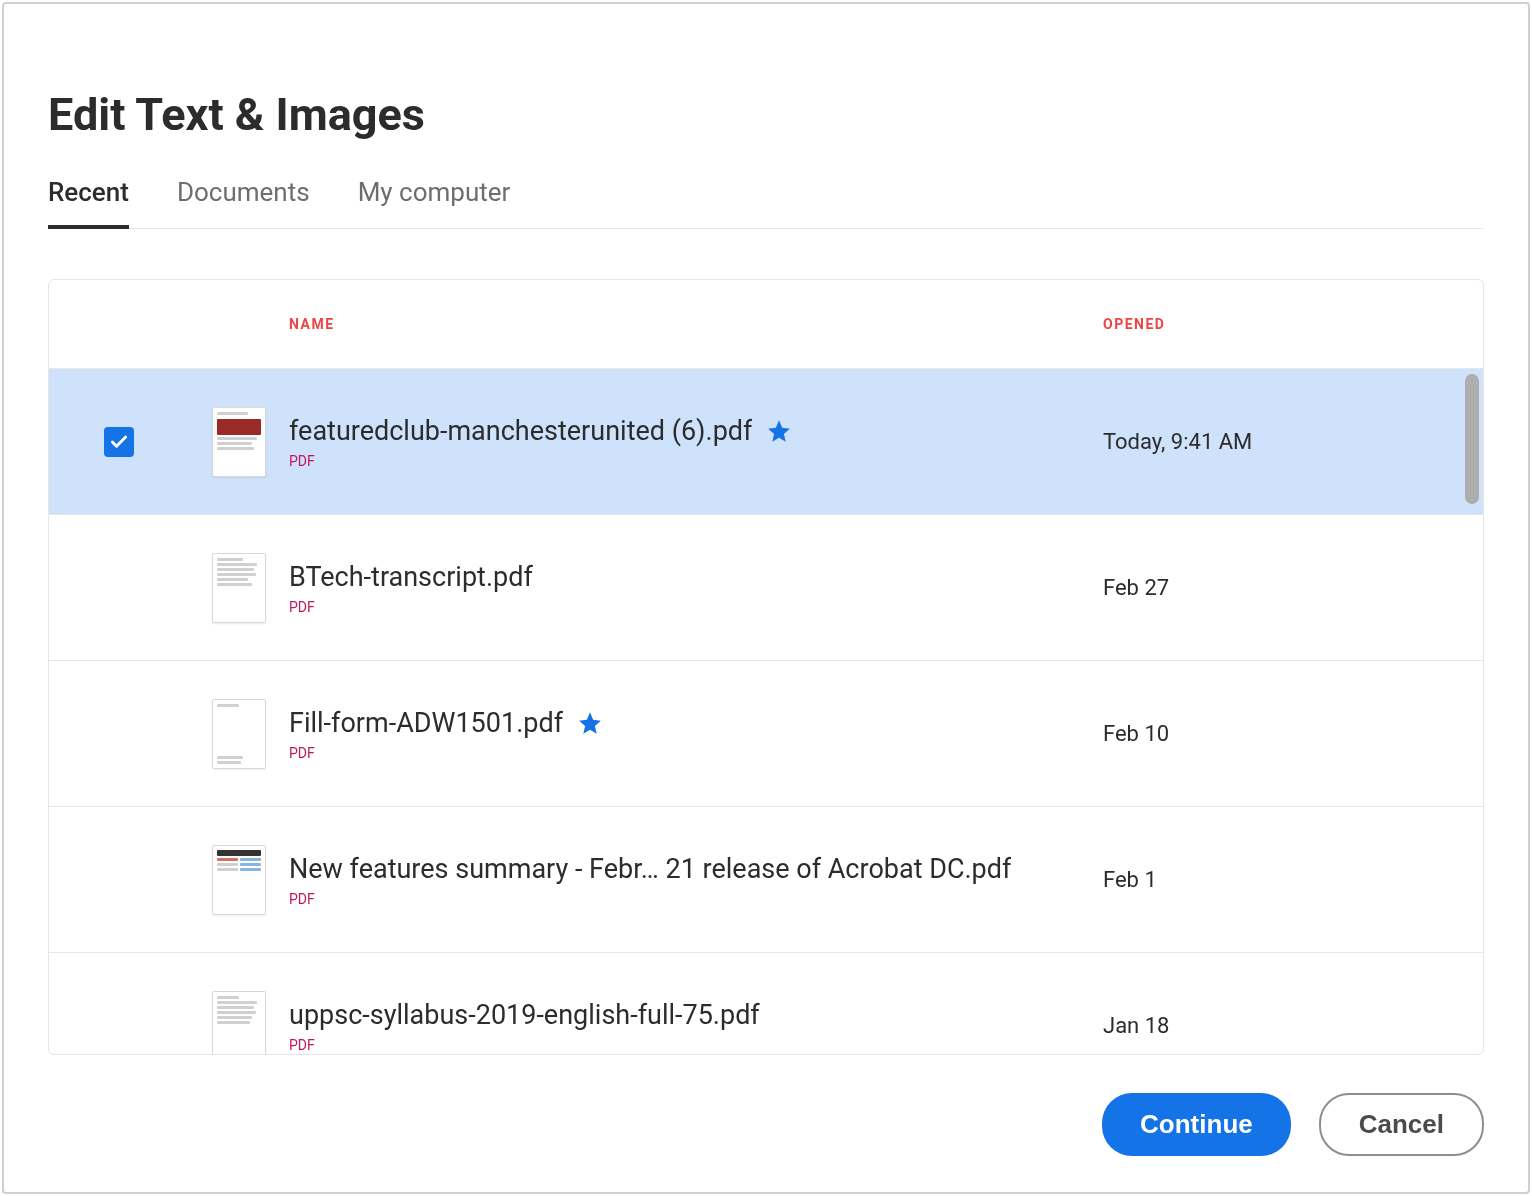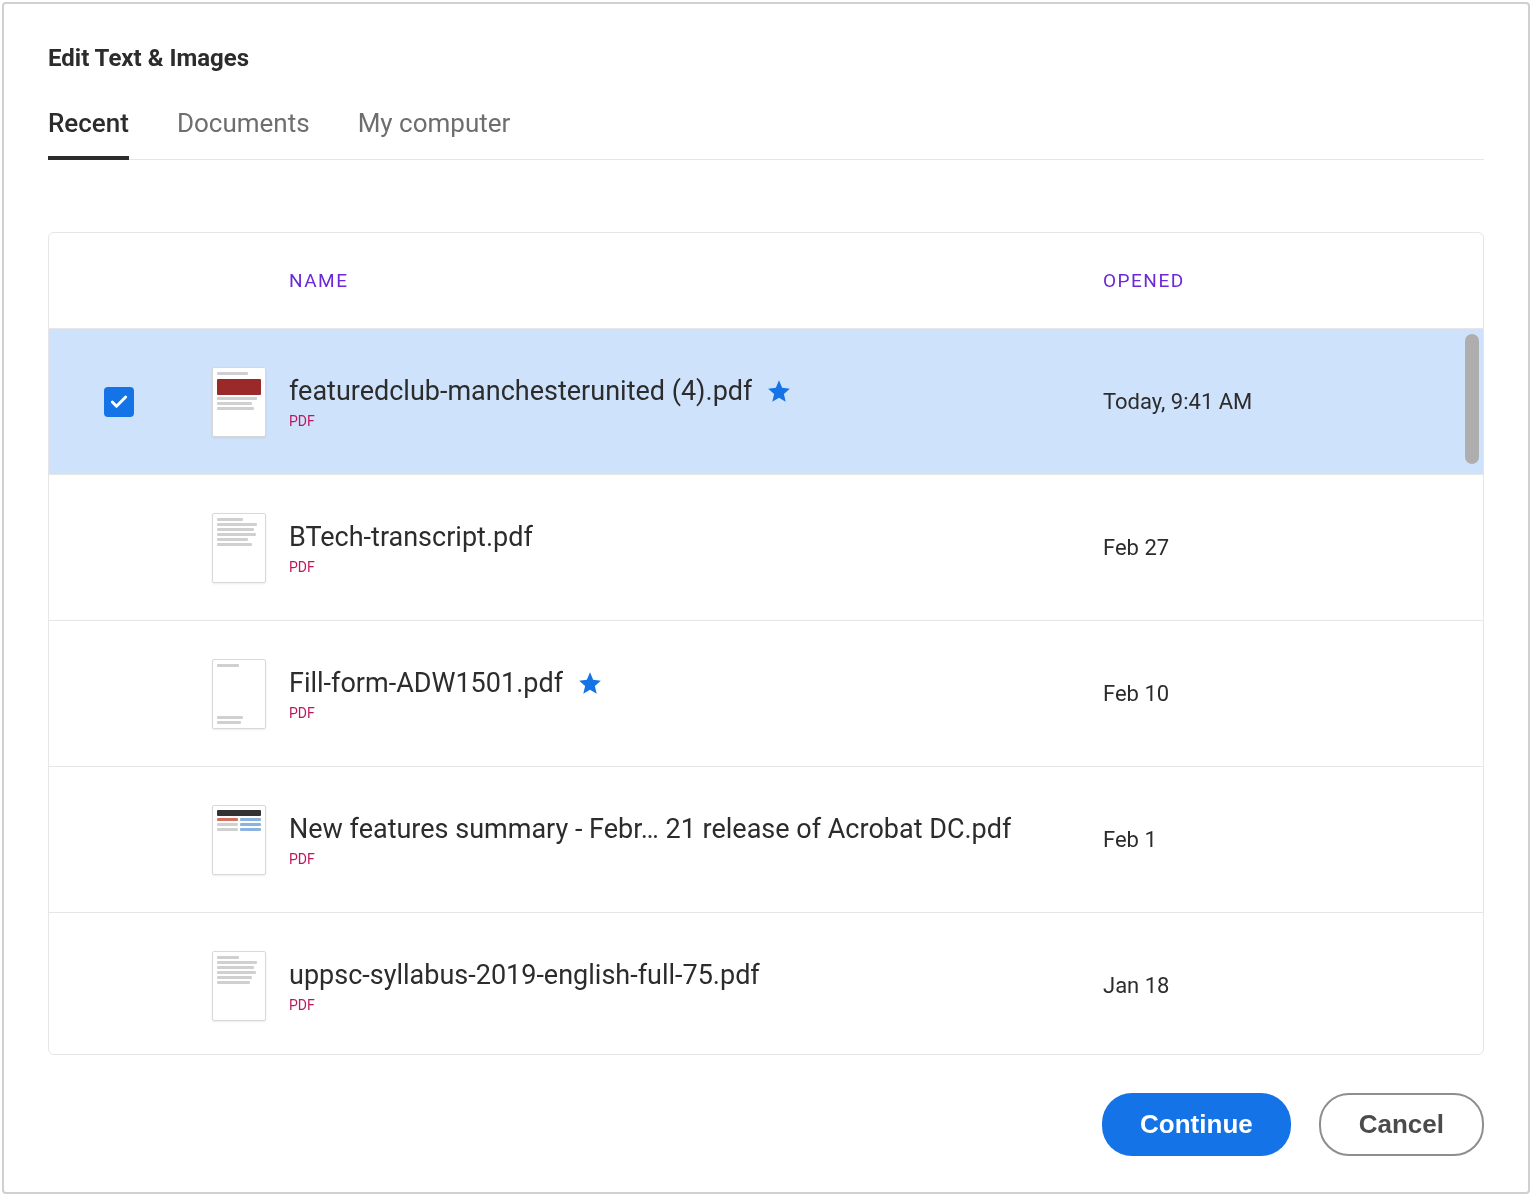--- a/index.html
+++ b/index.html
@@ -16,30 +16,31 @@
       border: 2px solid #d0d0d0;
       border-radius: 4px;
       width: 1528px;
       height: 1192px;
       padding: 40px 44px 36px 44px;
       display: flex;
       flex-direction: column;
       position: relative;
     }
     .dialog-title {
-      font-size: 24px;
+      font-size: 45px;
       font-weight: 700;
       color: #2c2c2c;
       margin-bottom: 36px;
+      margin-top: 44px;
     }
     .tabs {
       display: flex;
       gap: 48px;
       border-bottom: 1px solid #e6e6e6;
-      margin-bottom: 72px;
+      margin-bottom: 50px;
     }
     .tab {
       font-size: 26px;
       color: #6e6e6e;
       padding-bottom: 18px;
       cursor: pointer;
       border-bottom: 3px solid transparent;
       margin-bottom: -1px;
     }
     .tab.active {
@@ -56,24 +57,24 @@
       flex-direction: column;
       position: relative;
     }
     .table-header {
       display: grid;
       grid-template-columns: 140px 100px 1fr 380px;
       align-items: center;
       padding: 36px 0 36px 0;
     }
     .col-header {
-      font-size: 19px;
-      font-weight: 400;
+      font-size: 14px;
+      font-weight: 700;
       letter-spacing: 1.5px;
-      color: #6d28d9;
+      color: #ef4444;
       text-transform: uppercase;
     }
     .col-header.name-col {
       grid-column: 3;
     }
     .col-header.opened-col {
       grid-column: 4;
     }
     .rows {
       overflow-y: auto;
@@ -238,21 +239,21 @@
           <div class="thumb">
             <div class="line" style="width:70%"></div>
             <div class="patch"></div>
             <div class="line" style="width:90%"></div>
             <div class="line" style="width:80%"></div>
             <div class="line" style="width:85%"></div>
           </div>
         </div>
         <div class="name-cell">
           <div class="file-name-row">
-            <span class="file-name">featuredclub-manchesterunited (4).pdf</span>
+            <span class="file-name">featuredclub-manchesterunited (6).pdf</span>
             <svg class="star-icon" viewBox="0 0 24 24">
                 <path d="M12 2l2.9 6.9L22 10l-5.5 4.8L18.2 22 12 18.3 5.8 22l1.7-7.2L2 10l7.1-1.1z" fill="#1473e6"></path>
               </svg>
           </div>
           <span class="file-type">PDF</span>
         </div>
         <div class="opened-cell">Today, 9:41 AM</div>
       </div>
 
       <div class="row">

